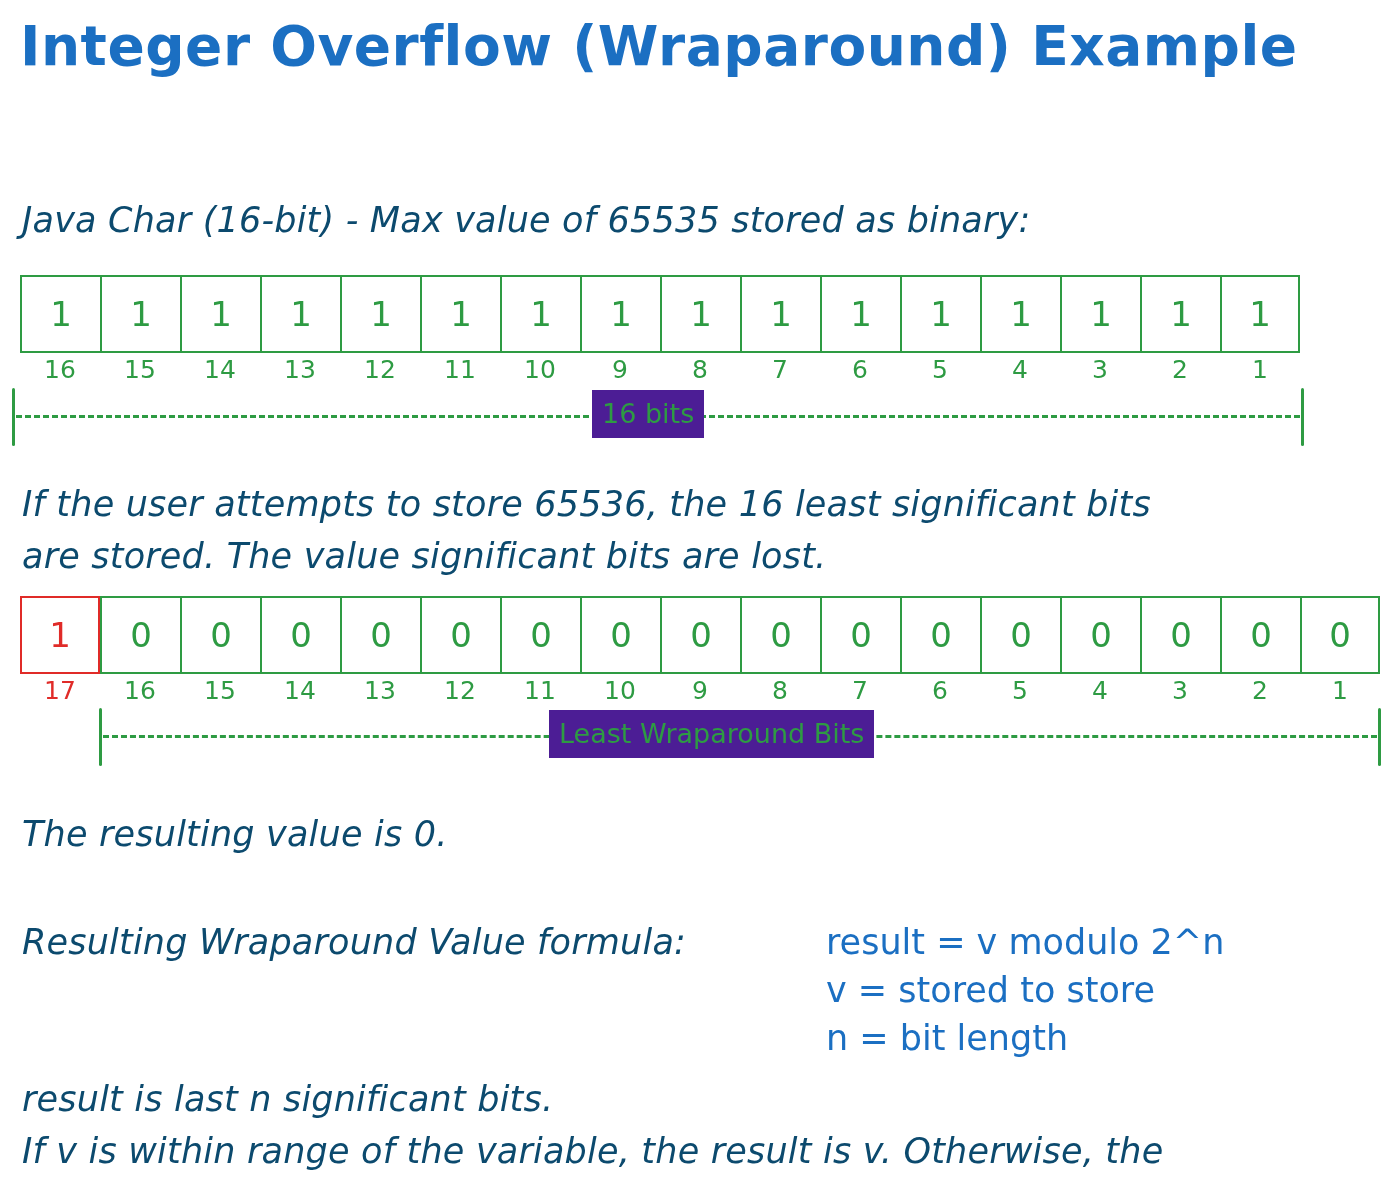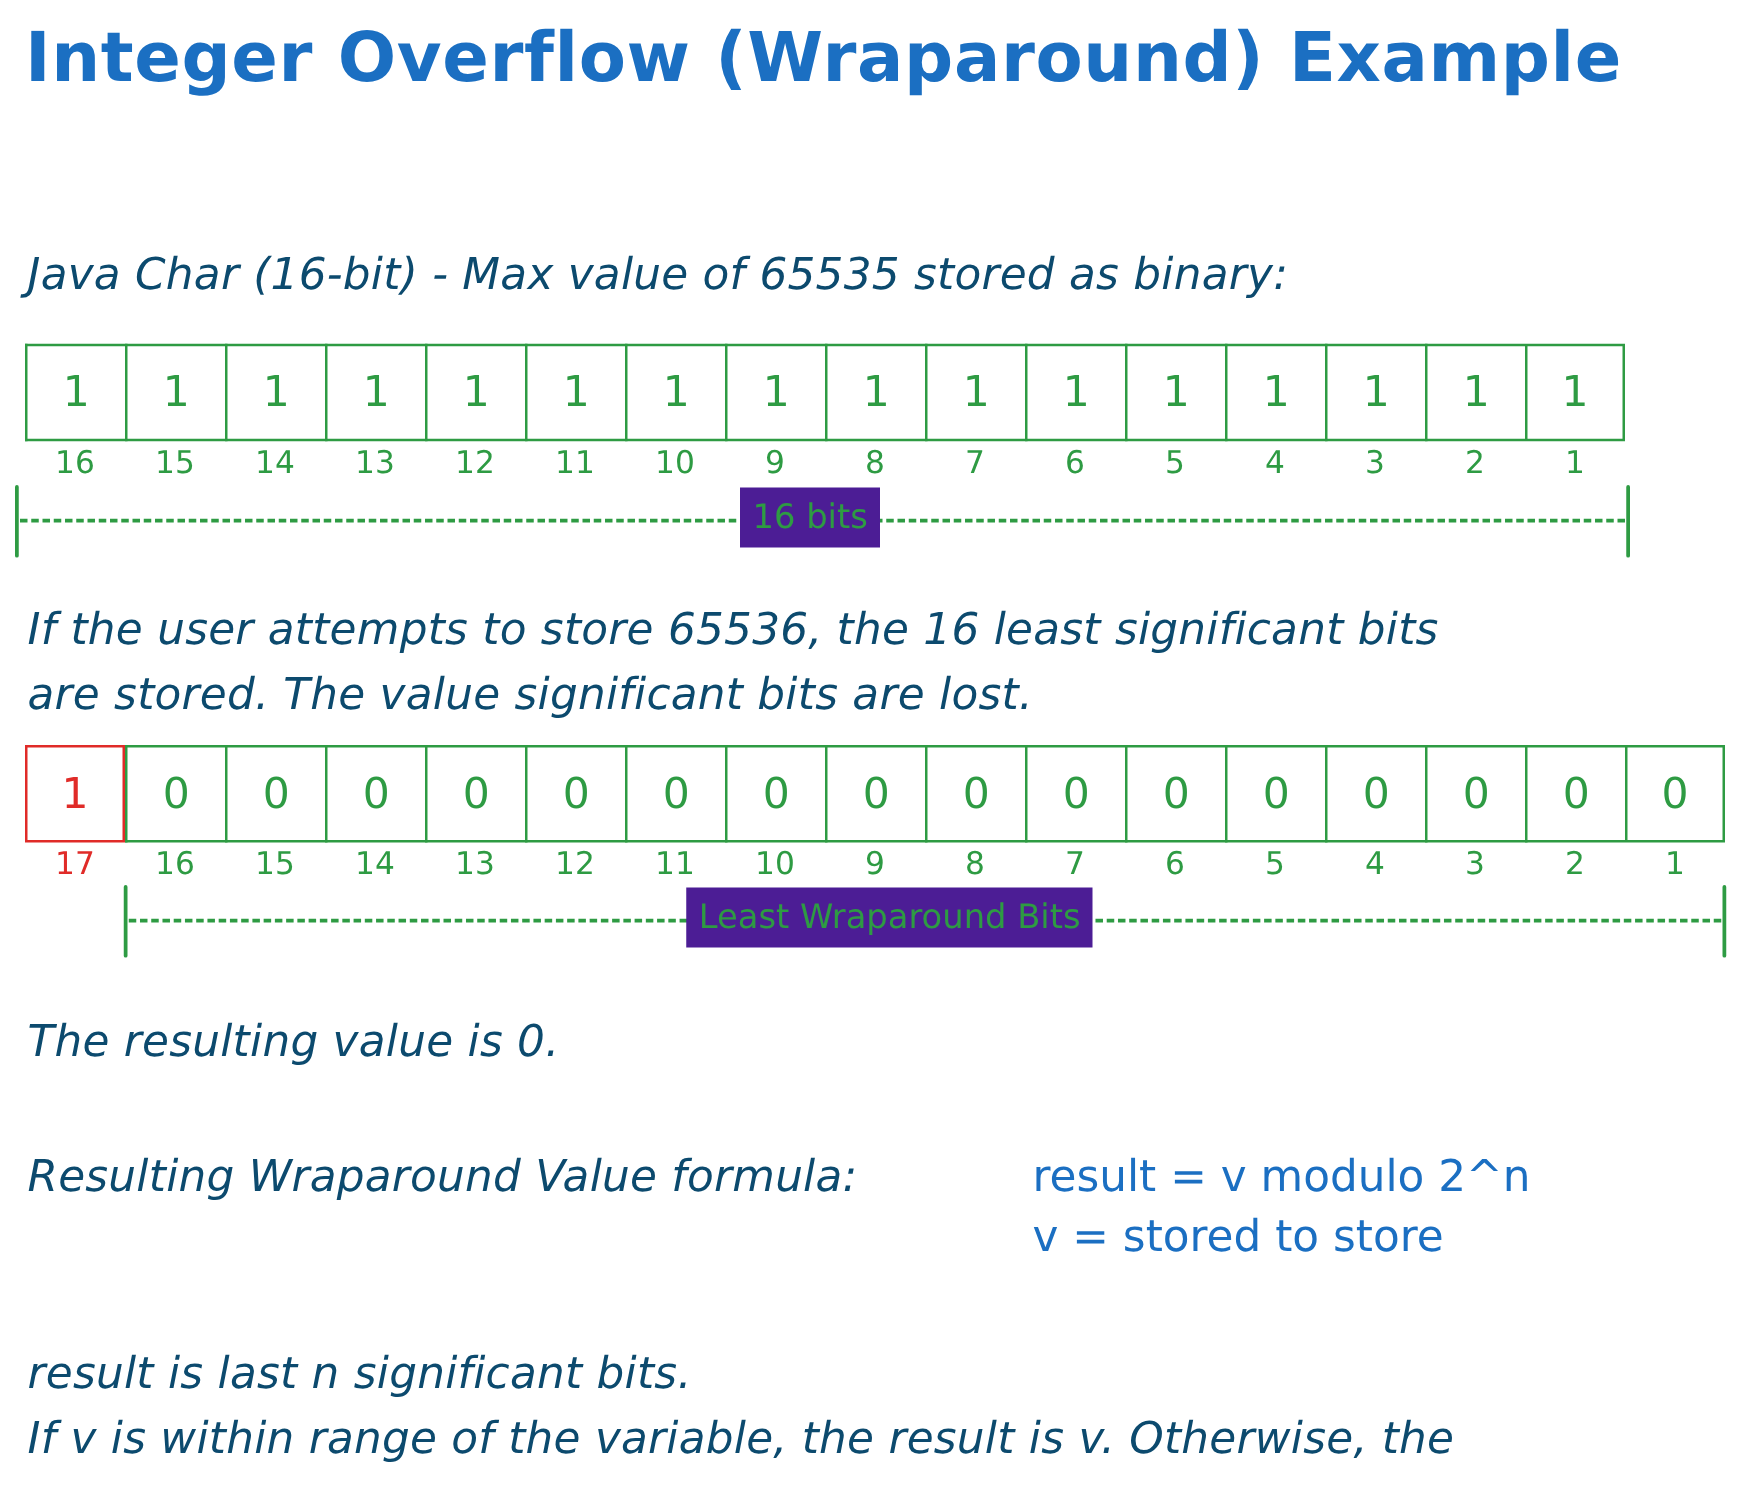--- a/index.html
+++ b/index.html
@@ -237,18 +237,19 @@
   <div class="blabel" style="left:450px;">Least Wraparound Bits</div>
 </div>
 
 <div class="orange-text" style="left:22px; top:810px;">The resulting value is 0.</div>
 
 <div class="orange-text" style="left:22px; top:918px;">Resulting Wraparound Value formula:</div>
 
 <div class="formula-block" id="formula-block">
     <div class="formula-line">result = v modulo 2^n</div>
     <div class="formula-line">v = stored to store</div>
+    <div class="formula-line">n = bit length</div>
   </div>
 
 <div class="orange-text" style="left:22px; top:1073px; line-height:52px;">
   <span class="para-line">result is last n significant bits.</span>
   <span class="para-line">If v is within range of the variable, the result is v. Otherwise, the</span>
 </div>
 
 </body></html>

